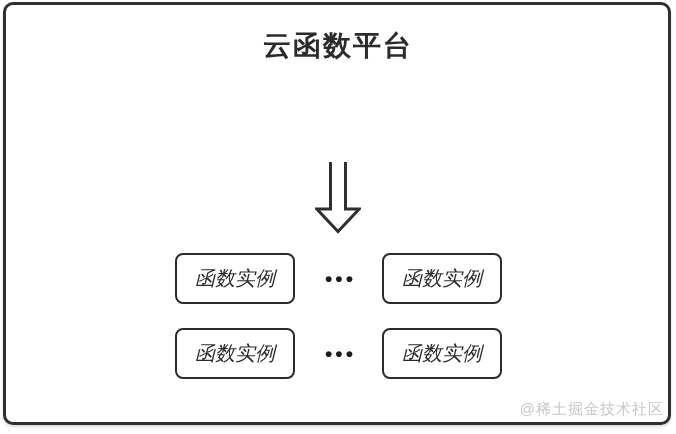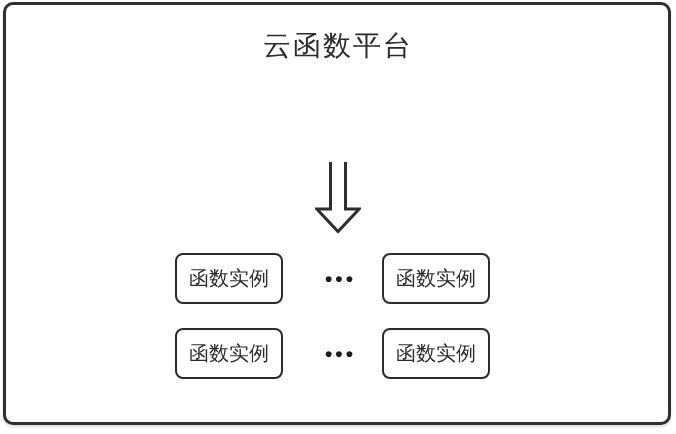--- a/index.html
+++ b/index.html
@@ -27,21 +27,21 @@
     box-shadow: 0 2px 3px rgba(0,0,0,0.14);
   }
   .title {
     position: absolute;
     left: 0;
     right: 0;
     top: 31px;
     text-align: center;
     font-size: 28px;
     line-height: 1.1;
-    font-weight: 400;
+    font-weight: 700;
     letter-spacing: 2px;
     color: #2b2b2b;
   }
   .cloud-box {
     position: absolute;
     left: 50%;
     transform: translateX(-50%);
     top: 105px;
     width: 168px;
     height: 60px;
@@ -60,31 +60,32 @@
     position: absolute;
     left: 50%;
     transform: translateX(-50%);
     top: 162px;
     width: 46px;
     height: 72px;
     z-index: 2;
   }
   .inst-box {
     position: absolute;
-    width: 108px;
+    width: 120px;
     height: 51px;
     box-sizing: border-box;
     border: 2.5px solid #2b2b2b;
     border-radius: 8px;
     background: #ffffff;
     display: flex;
     align-items: center;
     justify-content: center;
     font-size: 20px;
     color: #2b2b2b;
+    font-style: italic;
   }
   .row1 { top: 253px; }
   .row2 { top: 328px; }
   .col-left  { left: 175px; }
   .col-right { left: 382px; }
   .dots {
     position: absolute;
     left: 316px;
     width: 46px;
     height: 51px;
@@ -133,14 +134,15 @@
   <div class="inst-box row2 col-left">
     <span>函数实例</span>
   </div>
 
   <div class="dots row2">•••</div>
 
   <div class="inst-box row2 col-right">
     <span>函数实例</span>
   </div>
 
+  <div class="watermark">@稀土掘金技术社区</div>
 
 </div>
 
 </body></html>

